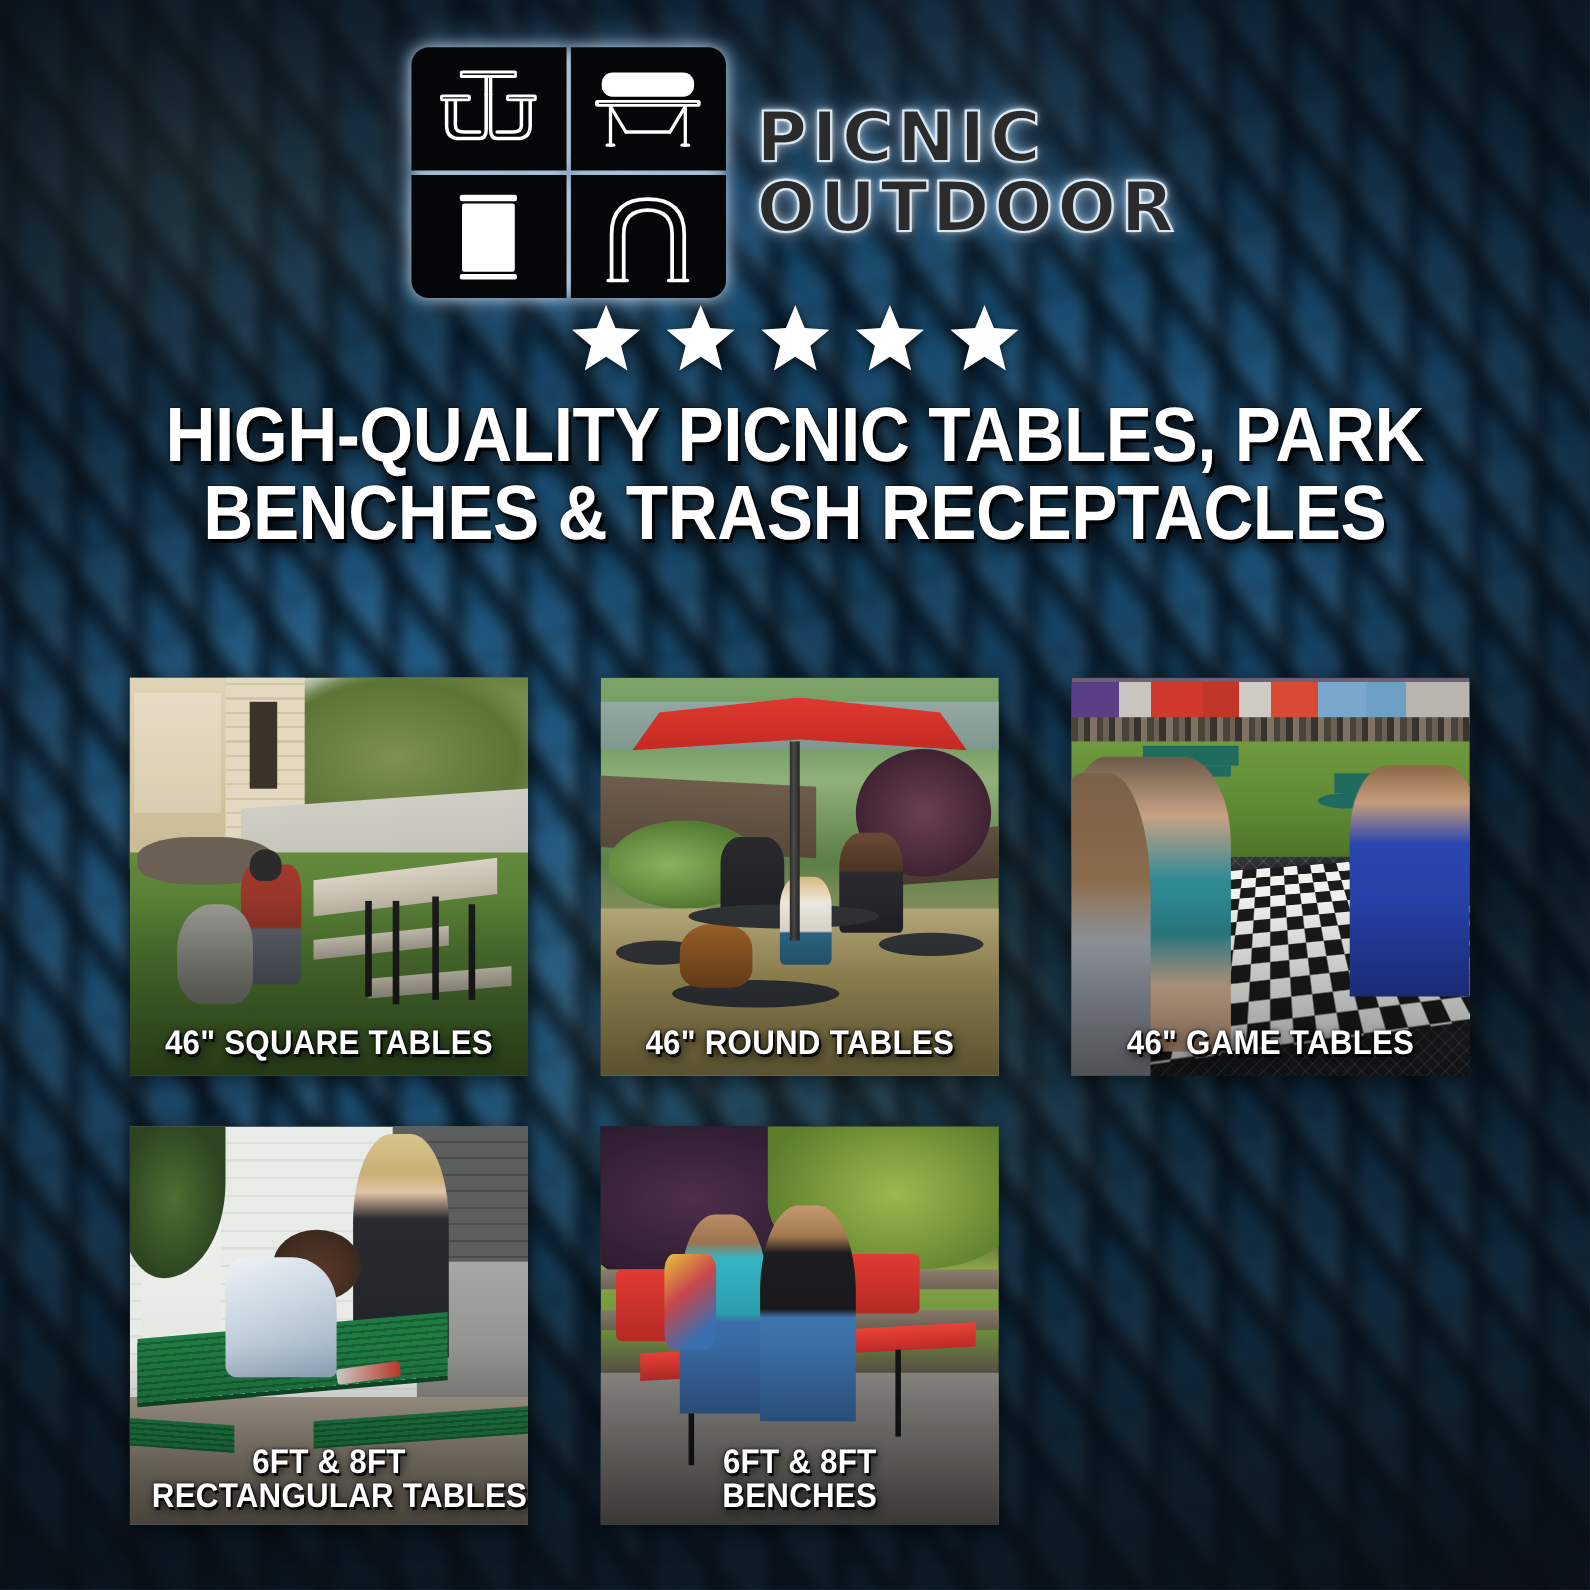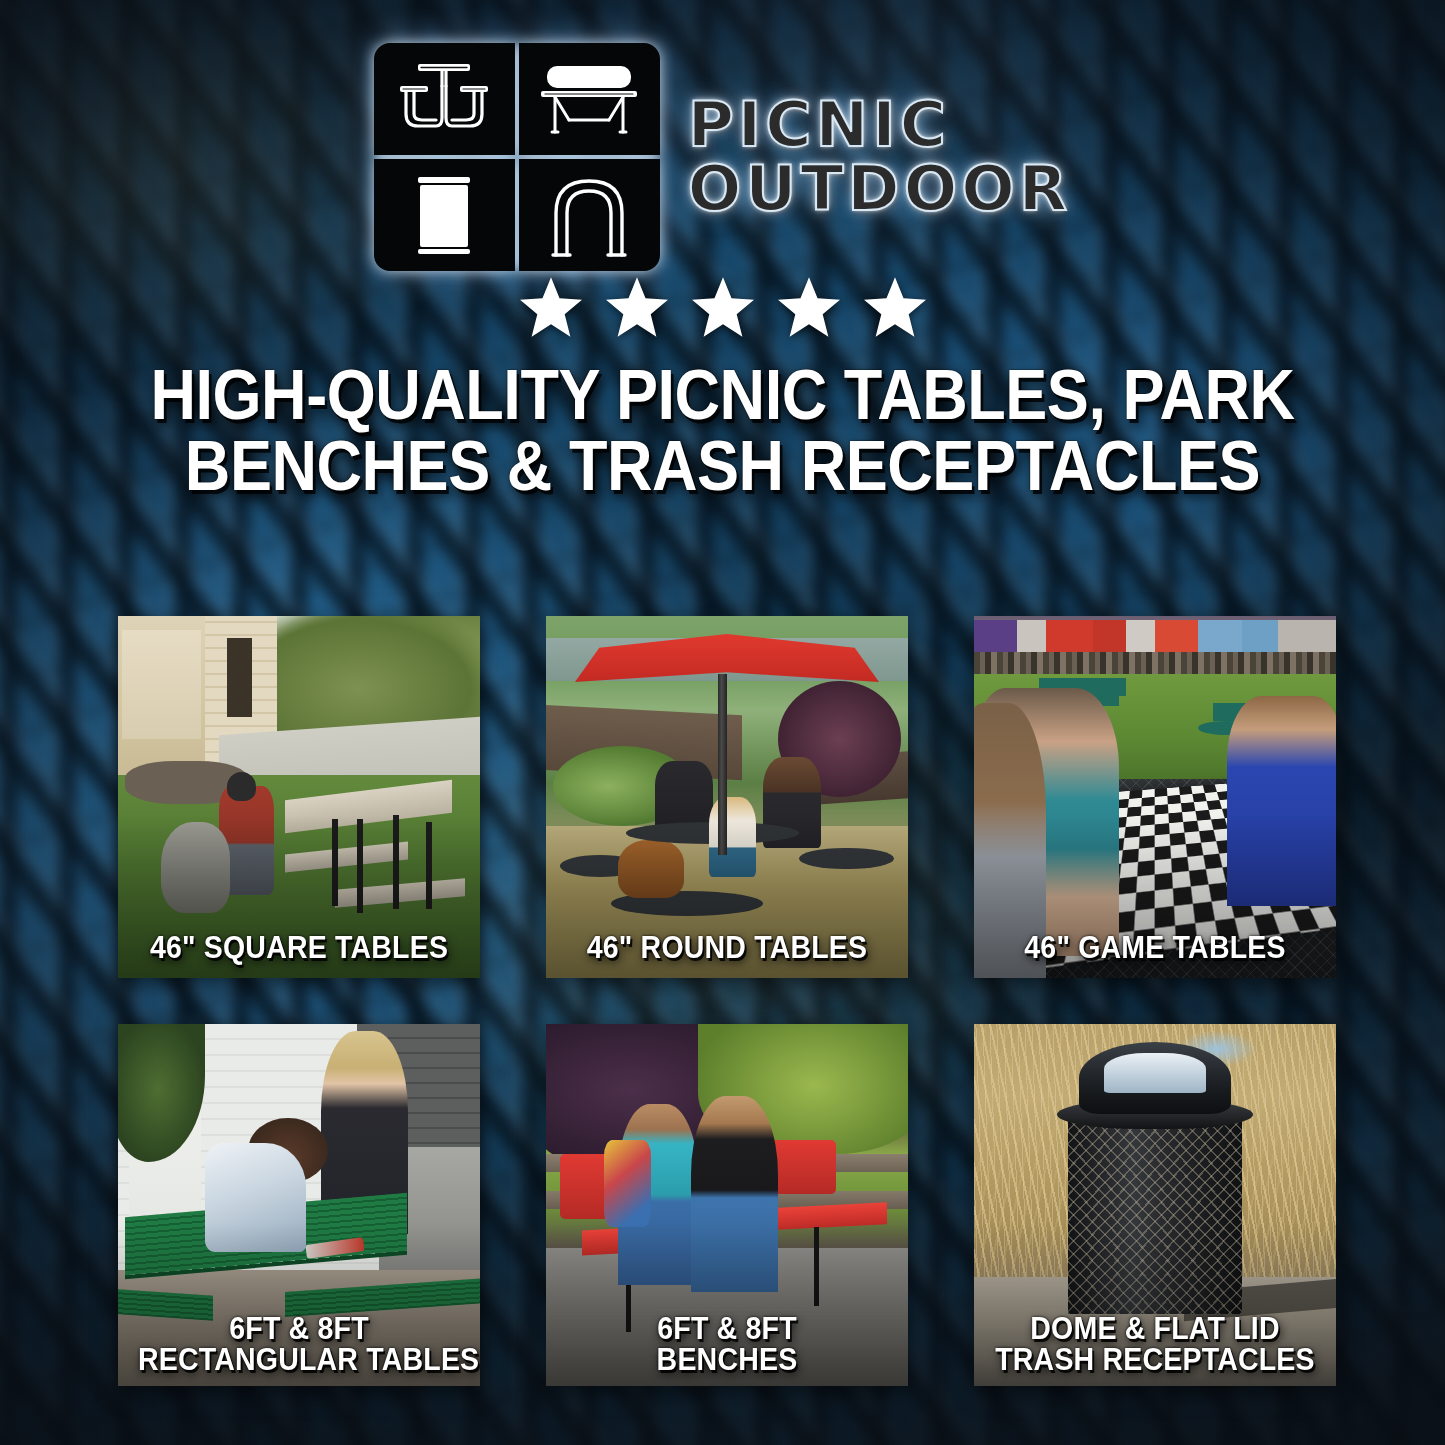--- a/index.html
+++ b/index.html
@@ -474,34 +474,15 @@
         <div class="obj t5-pack"></div>
         <div class="obj t5-boy2"></div>
         <div class="dim"></div>
       </div>
       <div class="tile-caption cap-2">
         <span class="cap-line">6FT &amp; 8FT</span>
         <span class="cap-line">BENCHES</span>
       </div>
     </div>
 
-    <div class="tile">
-      <div class="tile-photo">
-        <div class="sky t6-bg"></div>
-        <div class="t6-grass"></div>
-        <div class="obj t6-skypatch"></div>
-        <div class="band t6-path"></div>
-        <div class="obj t6-curb"></div>
-        <div class="obj t6-can"></div>
-        <div class="obj t6-canmesh"></div>
-        <div class="obj t6-rim"></div>
-        <div class="obj t6-dome"></div>
-        <div class="obj t6-slot"></div>
-        <div class="dim"></div>
-      </div>
-      <div class="tile-caption cap-2">
-        <span class="cap-line">DOME &amp; FLAT LID</span>
-        <span class="cap-line">TRASH RECEPTACLES</span>
-      </div>
-    </div>
 
   </div>
 </div>
 
 </body></html>

